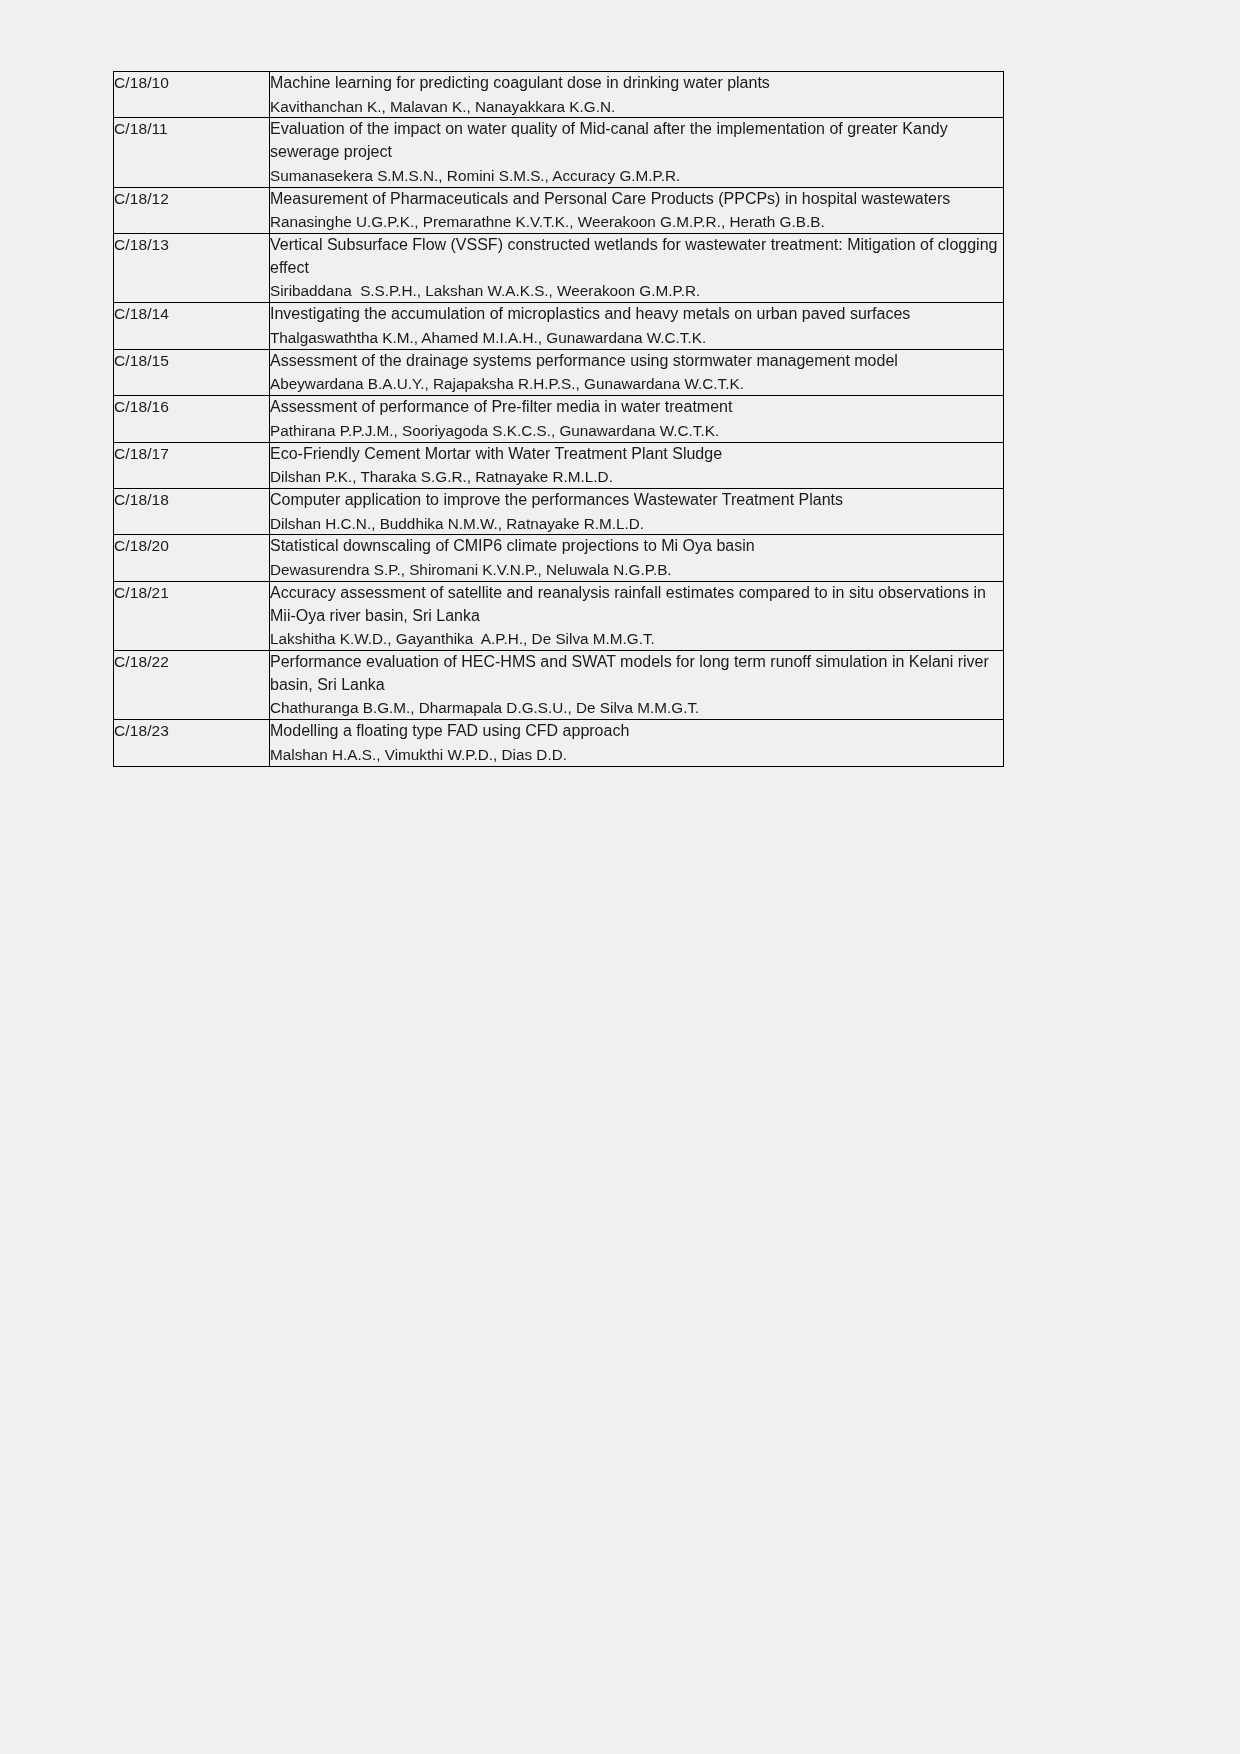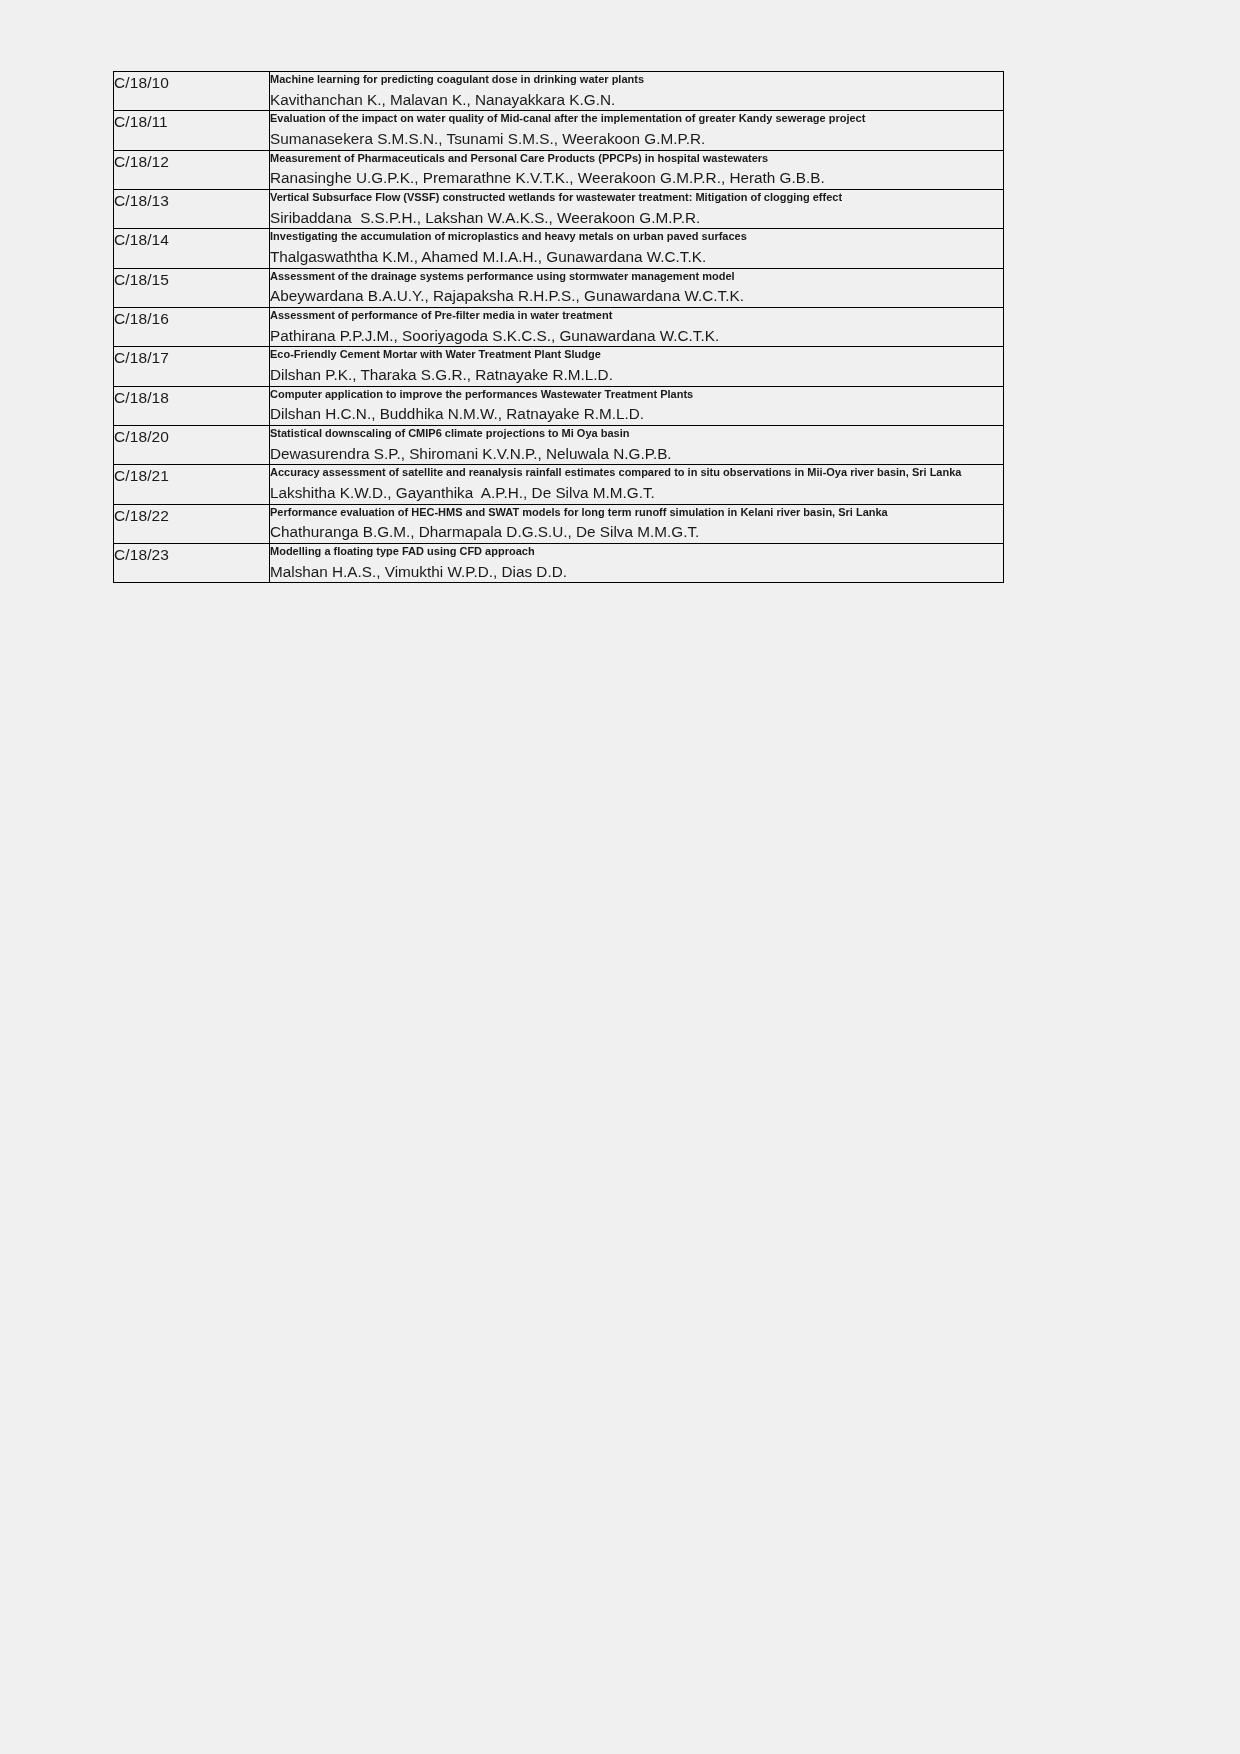--- a/index.html
+++ b/index.html
@@ -54,24 +54,23 @@
   }
 
   .code-text {
     font-size: 15.5px;
     line-height: 1.42;
     letter-spacing: 0.1px;
     white-space: nowrap;
   }
 
   .title-text {
-    font-size: 11px;
+    font-size: 16px;
     line-height: 1.42;
     white-space: pre-wrap;
-    font-weight: bold;
   }
 
   .authors-text {
     font-size: 15.3px;
     line-height: 1.42;
     white-space: pre-wrap;
     margin-top: 1px;
   }
 </style>
 </head>
@@ -91,21 +90,21 @@
             <div class="authors-text">Kavithanchan K., Malavan K., Nanayakkara K.G.N.</div>
           </td>
         </tr>
 
         <tr>
           <td class="code-cell">
             <div class="code-text">C/18/11</div>
           </td>
           <td class="body-cell">
             <div class="title-text">Evaluation of the impact on water quality of Mid-canal after the implementation of greater Kandy sewerage project</div>
-            <div class="authors-text">Sumanasekera S.M.S.N., Tsunami S.M.S., Weerakoon G.M.P.R.</div>
+            <div class="authors-text">Sumanasekera S.M.S.N., Romini S.M.S., Accuracy G.M.P.R.</div>
           </td>
         </tr>
 
         <tr>
           <td class="code-cell">
             <div class="code-text">C/18/12</div>
           </td>
           <td class="body-cell">
             <div class="title-text">Measurement of Pharmaceuticals and Personal Care Products (PPCPs) in hospital wastewaters</div>
             <div class="authors-text">Ranasinghe U.G.P.K., Premarathne K.V.T.K., Weerakoon G.M.P.R., Herath G.B.B.</div>

